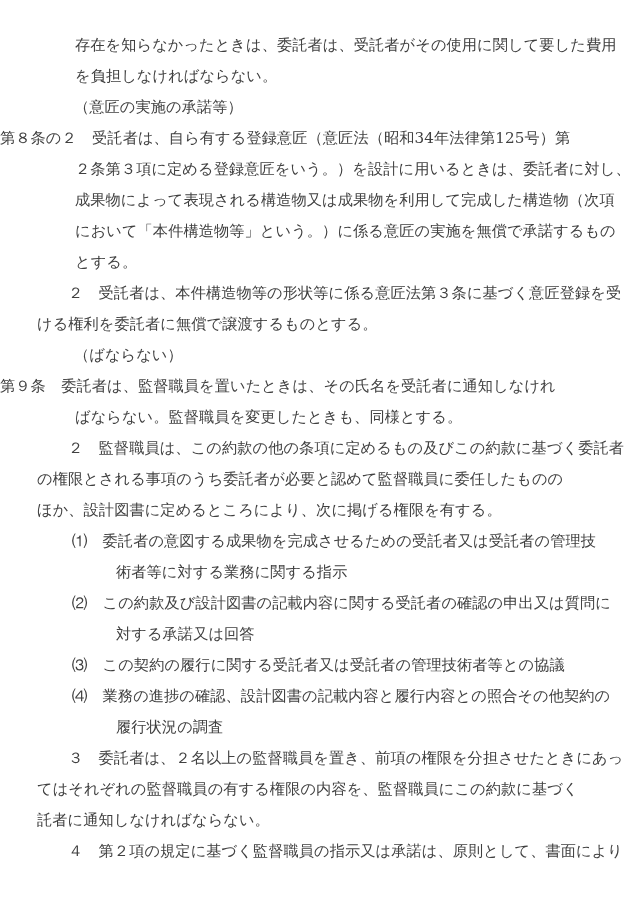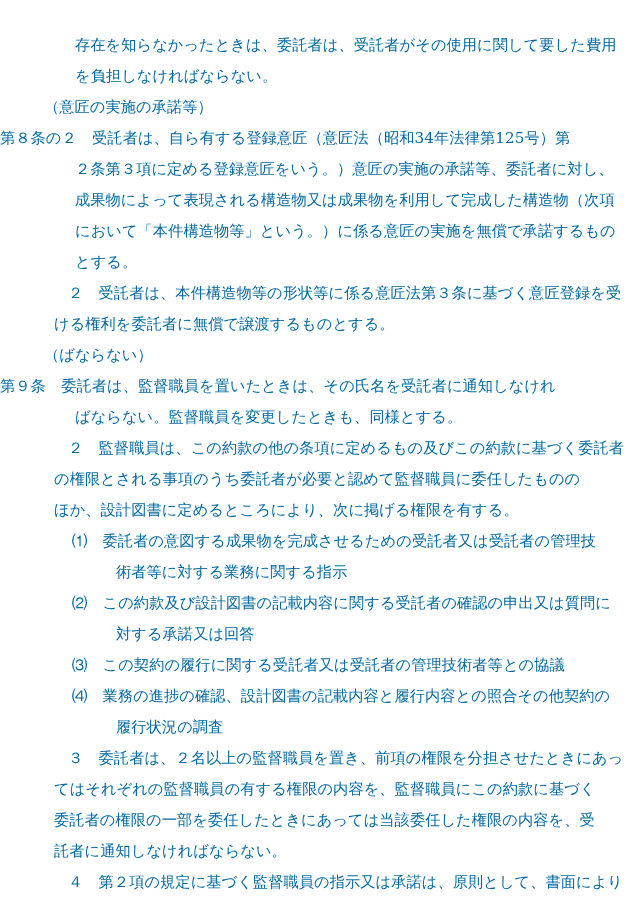--- a/index.html
+++ b/index.html
@@ -30,73 +30,72 @@
     width: 630px;
   }
 
   
   .line {
     height: 31px;
     line-height: 31px;
     font-size: 15.2px;
     white-space: pre;
     letter-spacing: 0.1px;
-    color: #0369a1;
+    color: #404040;
   }
 
   
 
   
   .lv-article      { }
 
   
   .lv-cont         { padding-left: 75px; }
 
   
-  .lv-title        { padding-left: 44px; }
+  .lv-title        { padding-left: 74px; }
 
   
   .lv-para         { padding-left: 68px; }
 
   
-  .lv-para-cont    { padding-left: 54px; }
+  .lv-para-cont    { padding-left: 37px; }
 
   
   .lv-item         { padding-left: 72px; }
 
   
   .lv-item-cont    { padding-left: 116px; }
 </style>
 </head>
 <body style="background: rgb(255, 255, 255); color: rgb(28, 28, 28);">
 
 <div id="page" style="background: rgb(255, 255, 255);">
   <div class="doc-body">
       <div class="line lv-cont">存在を知らなかったときは、委託者は、受託者がその使用に関して要した費用</div>
       <div class="line lv-cont">を負担しなければならない。</div>
       <div class="line lv-title">（意匠の実施の承諾等）</div>
       <div class="line lv-article">第８条の２　受託者は、自ら有する登録意匠（意匠法（昭和34年法律第125号）第</div>
-      <div class="line lv-cont">２条第３項に定める登録意匠をいう。）意匠の実施の承諾等、委託者に対し、</div>
+      <div class="line lv-cont">２条第３項に定める登録意匠をいう。）を設計に用いるときは、委託者に対し、</div>
       <div class="line lv-cont">成果物によって表現される構造物又は成果物を利用して完成した構造物（次項</div>
       <div class="line lv-cont">において「本件構造物等」という。）に係る意匠の実施を無償で承諾するもの</div>
       <div class="line lv-cont">とする。</div>
       <div class="line lv-para">２　受託者は、本件構造物等の形状等に係る意匠法第３条に基づく意匠登録を受</div>
       <div class="line lv-para-cont">ける権利を委託者に無償で譲渡するものとする。</div>
       <div class="line lv-title">（ばならない）</div>
       <div class="line lv-article">第９条　委託者は、監督職員を置いたときは、その氏名を受託者に通知しなけれ</div>
       <div class="line lv-cont">ばならない。監督職員を変更したときも、同様とする。</div>
       <div class="line lv-para">２　監督職員は、この約款の他の条項に定めるもの及びこの約款に基づく委託者</div>
       <div class="line lv-para-cont">の権限とされる事項のうち委託者が必要と認めて監督職員に委任したものの</div>
       <div class="line lv-para-cont">ほか、設計図書に定めるところにより、次に掲げる権限を有する。</div>
       <div class="line lv-item">⑴　委託者の意図する成果物を完成させるための受託者又は受託者の管理技</div>
       <div class="line lv-item-cont">術者等に対する業務に関する指示</div>
       <div class="line lv-item">⑵　この約款及び設計図書の記載内容に関する受託者の確認の申出又は質問に</div>
       <div class="line lv-item-cont">対する承諾又は回答</div>
       <div class="line lv-item">⑶　この契約の履行に関する受託者又は受託者の管理技術者等との協議</div>
       <div class="line lv-item">⑷　業務の進捗の確認、設計図書の記載内容と履行内容との照合その他契約の</div>
       <div class="line lv-item-cont">履行状況の調査</div>
       <div class="line lv-para">３　委託者は、２名以上の監督職員を置き、前項の権限を分担させたときにあっ</div>
       <div class="line lv-para-cont">てはそれぞれの監督職員の有する権限の内容を、監督職員にこの約款に基づく</div>
-      <div class="line lv-para-cont">委託者の権限の一部を委任したときにあっては当該委任した権限の内容を、受</div>
       <div class="line lv-para-cont">託者に通知しなければならない。</div>
       <div class="line lv-para">４　第２項の規定に基づく監督職員の指示又は承諾は、原則として、書面により</div>
     </div>
 </div>
 
 </body></html>

